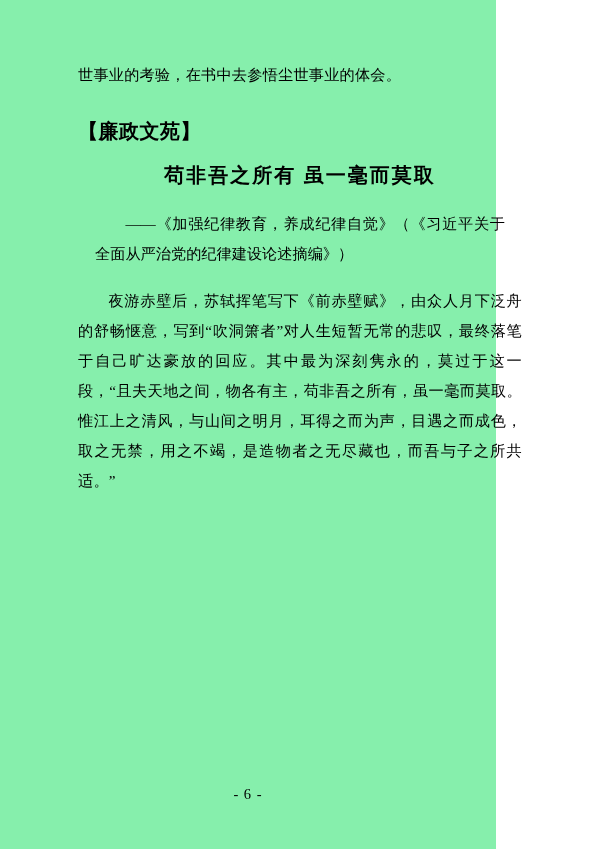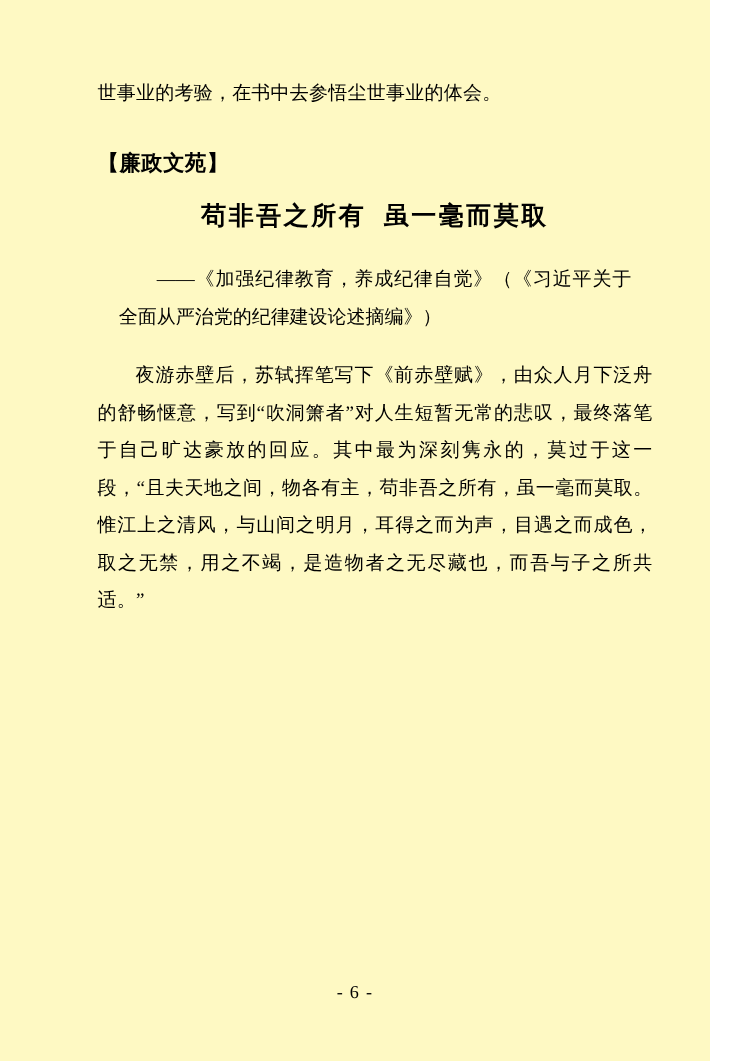--- a/index.html
+++ b/index.html
@@ -11,56 +11,56 @@
     width: 600px;
     height: 849px;
     font-family: "Liberation Serif", "DejaVu Serif", serif;
     color: #000000;
     position: relative;
     overflow: hidden;
   }
   .page {
     position: absolute;
     left: 0; top: 0;
-    width: 568px;
+    width: 496px;
     height: 849px;
-    background: #fef9c3;
+    background: #86efac;
   }
   .content {
     position: absolute;
     left: 78px;
     top: 60px;
     width: 444px;
   }
   p.body-par {
     margin: 0 0 0 0;
     font-size: 15.2px;
     line-height: 30px;
     text-align: justify;
     text-justify: inter-ideograph;
     letter-spacing: 0.2px;
   }
   p.indent2 {
     text-indent: 2em;
   }
   .section-tag {
     margin: 26px 0 10px 0;
-    font-size: 17px;
+    font-size: 20px;
     line-height: 30px;
     font-weight: bold;
     letter-spacing: 0.5px;
   }
   .article-title {
     margin: 12px 0 16px 0;
     text-align: center;
     font-size: 20px;
     font-weight: bold;
     letter-spacing: 2px;
     line-height: 34px;
-    font-family: Liberation Mono, monospace;
+    font-family: Liberation Sans, sans-serif;
   }
   .quote-source {
     margin: 17px;
     font-size: 15.2px;
     line-height: 30px;
     text-align: justify;
     text-justify: inter-ideograph;
     text-indent: 2em;
   }
   .page-number {

